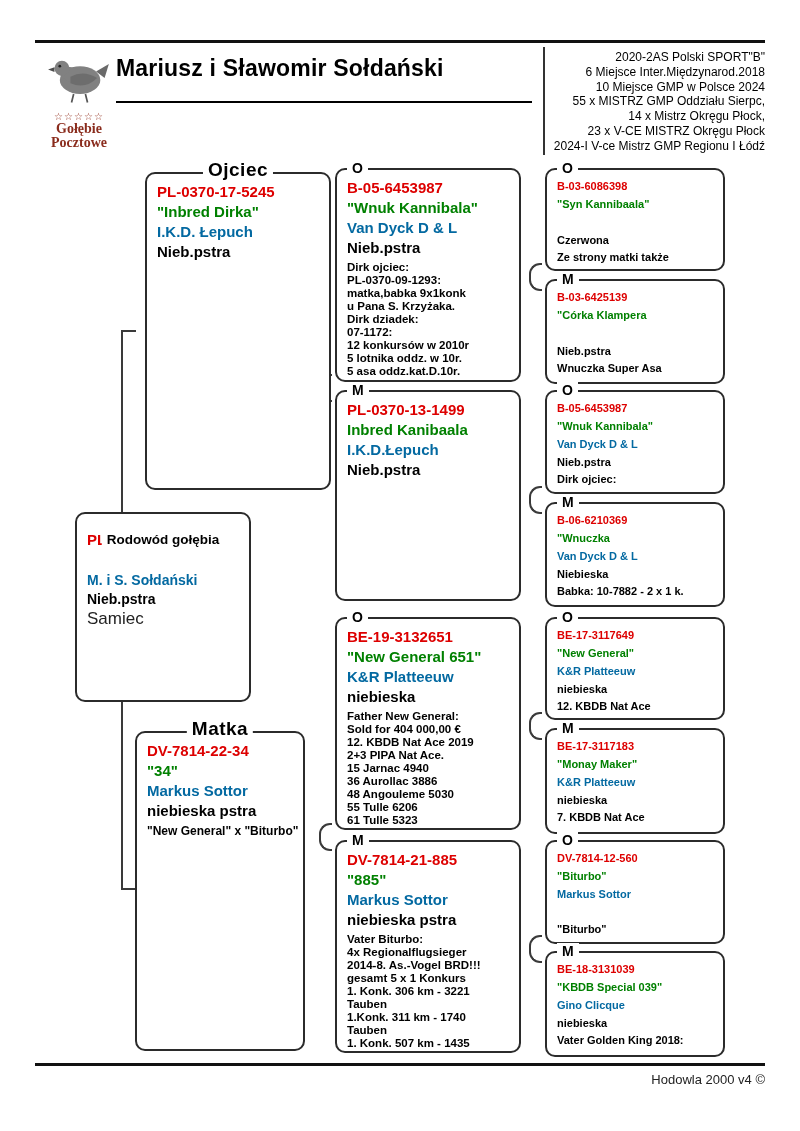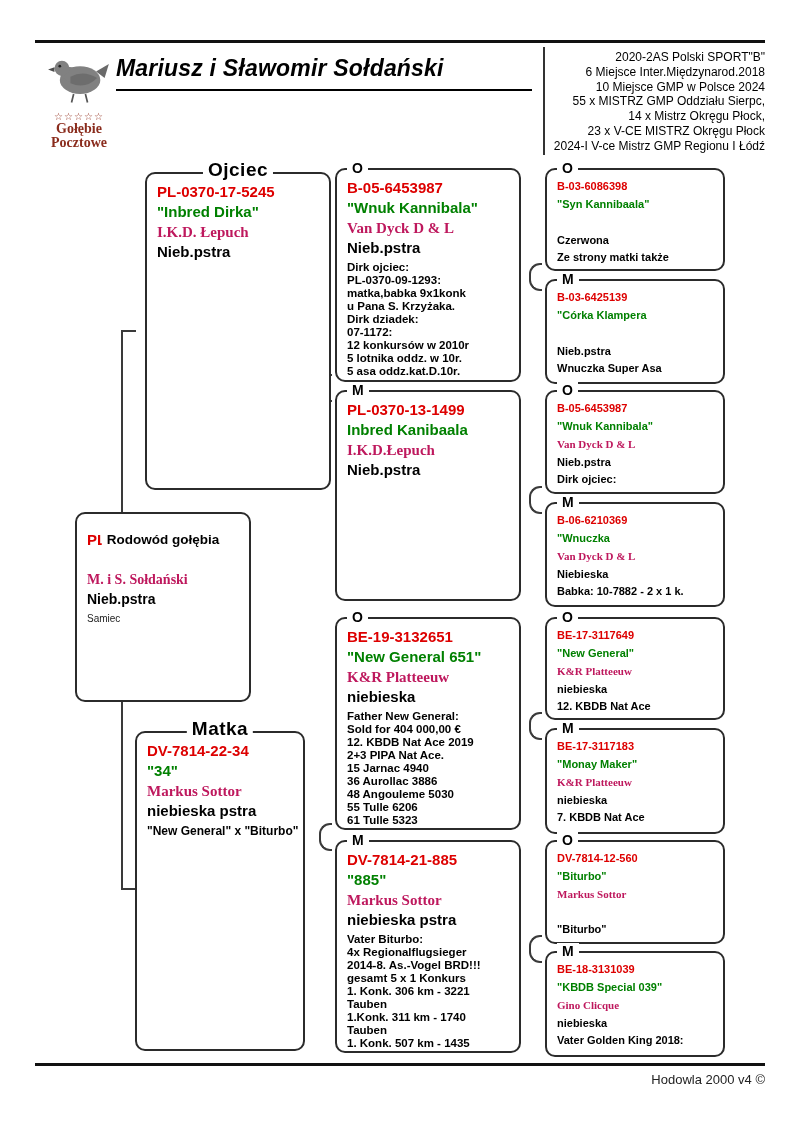--- a/index.html
+++ b/index.html
@@ -8,40 +8,40 @@
     font-family:"Liberation Sans",sans-serif;color:#000;
   }
   .rule{position:absolute;left:35px;width:730px;height:3px;background:#111;}
   
   .logo{position:absolute;left:42px;top:52px;width:74px;text-align:center;}
   .stars{color:#963524;font-size:10px;letter-spacing:1px;line-height:11px;margin-top:1px;}
   .logo-word{color:#8a2c1d;font-weight:700;font-size:14px;line-height:14px;font-family:"Liberation Serif",serif;}
   .title{
     position:absolute;left:116px;top:55px;width:416px;
     font-size:23px;font-weight:700;letter-spacing:.2px;
-    border-bottom:2.5px solid #000;padding-bottom:7px;white-space:nowrap;font-style:italic;
+    border-bottom:2.5px solid #000;padding-bottom:19px;white-space:nowrap;
   }
   .contact{position:absolute;left:116px;top:96px;font-size:15px;line-height:19px;}
   .vdivider{position:absolute;left:543px;top:47px;width:2px;height:108px;background:#333;}
   .achieve{position:absolute;left:548px;top:50px;width:217px;text-align:right;font-size:12px;line-height:14.8px;}
   
   .pbox{
     position:absolute;border:2px solid #2b2b2b;border-radius:10px;background:#fff;
     box-sizing:border-box;padding:8px 8px 0 10px;
   }
   .plabel{position:absolute;background:#fff;padding:0 5px;font-weight:700;color:#000;white-space:nowrap;}
   .plabel.left{left:10px;top:-10px;font-size:14px;}
   .plabel.center-sm{left:50%;transform:translateX(-50%);top:-10px;font-size:13.5px;margin-top:28px;}
   .plabel.center-lg{left:50%;transform:translateX(-50%);top:-15px;font-size:19px;letter-spacing:.5px;}
   .l{min-height:20px;line-height:20px;font-size:15px;font-weight:700;white-space:nowrap;}
   .ring{color:#dd0000;}
   .gname{color:#008000;}
-  .breeder{color:#be185d;font-family:Liberation Serif, serif;}
+  .breeder{color:#0369a1;}
   .pcolor{color:#000;}
-  .sex{font-weight:400;color:#222;font-size:10px;line-height:19px;min-height:19px;}
+  .sex{font-weight:400;color:#222;font-size:17px;line-height:19px;min-height:19px;}
   .note{font-size:11.5px;font-weight:700;line-height:13px;white-space:pre-line;margin-top:3px;color:#000;}
   .subject{padding-top:16px;}
   .col4 .l{min-height:18px;line-height:18px;font-size:11px;}
   .col4{padding-top:7px;}
   .col4 .note{font-size:11px;line-height:13px;margin-top:2px;}
   .mnote{font-size:12px;font-weight:700;line-height:16px;white-space:nowrap;margin-top:2px;}
   
   .vline,.hline{position:absolute;background:#3a3a3a;}
   .bracket{
     position:absolute;width:11px;height:24px;

